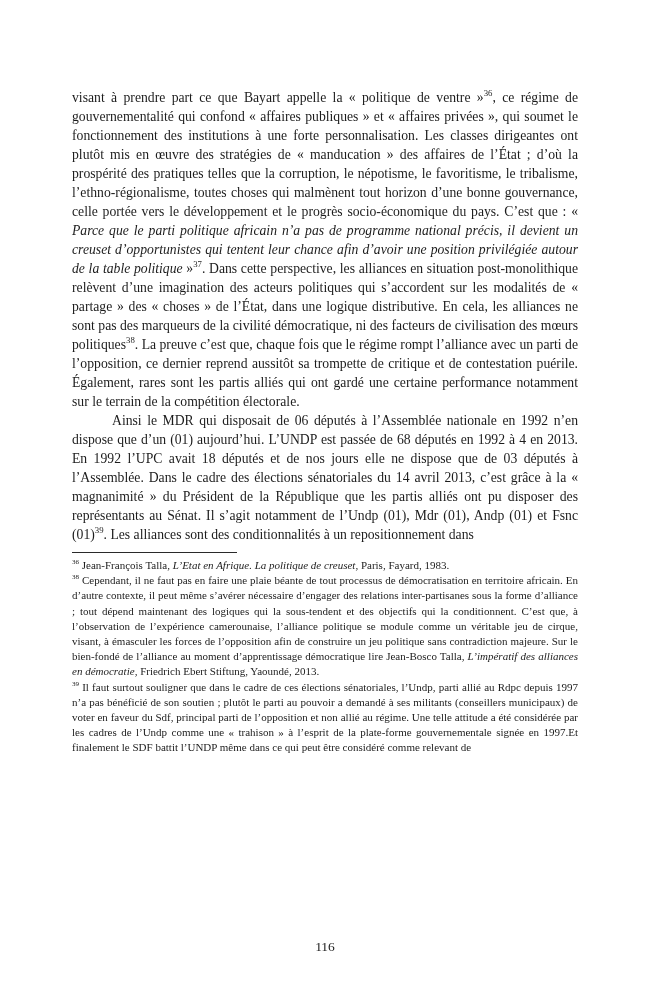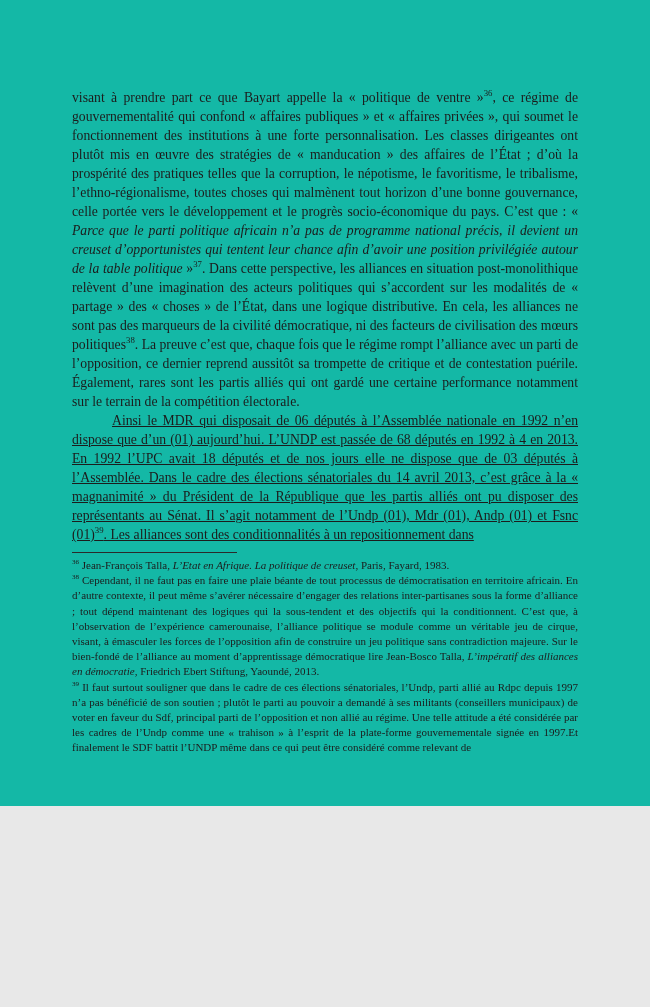--- a/index.html
+++ b/index.html
@@ -3,38 +3,37 @@
 <meta charset="utf-8">
 <style>
   html, body {
     margin: 0;
     padding: 0;
     background: #e8e8e8;
   }
   .page {
     position: relative;
     width: 650px;
-    height: 806px;
+    height: 1007px;
     margin: 0 auto;
-    background: #14b8a6;
+    background: #ffffff;
     box-sizing: border-box;
     padding: 88px 72px 0 72px;
     font-family: "Liberation Serif", serif;
     color: #1c1c1c;
     overflow: hidden;
   }
   .body-text .para {
     margin: 0;
     font-size: 13.7px;
     line-height: 19px;
     text-align: justify;
   }
   .body-text .para.indent {
     text-indent: 40px;
-    text-decoration: underline;
   }
   .it { font-style: italic; }
   sup {
     font-size: 0.64em;
     line-height: 0;
     vertical-align: super;
   }
   .footnotes {
     margin-top: 6px;
   }
@@ -70,14 +69,15 @@
     <p class="para indent"><span>Ainsi le MDR qui disposait de 06 députés à l’Assemblée nationale en 1992 n’en dispose que d’un (01) aujourd’hui. L’UNDP est passée de 68 députés en 1992 à 4 en 2013. En 1992 l’UPC avait 18 députés et de nos jours elle ne dispose que de 03 députés à l’Assemblée. Dans le cadre des élections sénatoriales du 14 avril 2013, c’est grâce à la « magnanimité » du Président de la République que les partis alliés ont pu disposer des représentants au Sénat. Il s’agit notamment de l’Undp (01), Mdr (01), Andp (01) et Fsnc (01)</span><sup>39</sup><span>. Les alliances sont des conditionnalités à un repositionnement dans</span></p>
   </div>
 
   <div class="footnotes">
     <div class="fn-rule"></div>
     <p class="fn"><sup>36</sup><span> Jean-François Talla, </span><span class="it">L’Etat en Afrique. La politique de creuset</span><span>, Paris, Fayard, 1983.</span></p>
     <p class="fn"><sup>38</sup><span> Cependant, il ne faut pas en faire une plaie béante de tout processus de démocratisation en territoire africain. En d’autre contexte, il peut même s’avérer nécessaire d’engager des relations inter-partisanes sous la forme d’alliance ; tout dépend maintenant des logiques qui la sous-tendent et des objectifs qui la conditionnent. C’est que, à l’observation de l’expérience camerounaise, l’alliance politique se module comme un véritable jeu de cirque, visant, à émasculer les forces de l’opposition afin de construire un jeu politique sans contradiction majeure. Sur le bien-fondé de l’alliance au moment d’apprentissage démocratique lire Jean-Bosco Talla, </span><span class="it">L’impératif des alliances en démocratie</span><span>, Friedrich Ebert Stiftung, Yaoundé, 2013.</span></p>
     <p class="fn"><sup>39</sup><span> Il faut surtout souligner que dans le cadre de ces élections sénatoriales, l’Undp, parti allié au Rdpc depuis 1997 n’a pas bénéficié de son soutien ; plutôt le parti au pouvoir a demandé à ses militants (conseillers municipaux) de voter en faveur du Sdf, principal parti de l’opposition et non allié au régime. Une telle attitude a été considérée par les cadres de l’Undp comme une « trahison » à l’esprit de la plate-forme gouvernementale signée en 1997.Et finalement le SDF battit l’UNDP même dans ce qui peut être considéré comme relevant de</span></p>
   </div>
 
+  <div class="page-number">116</div>
 
 </div>
 
 </body></html>

